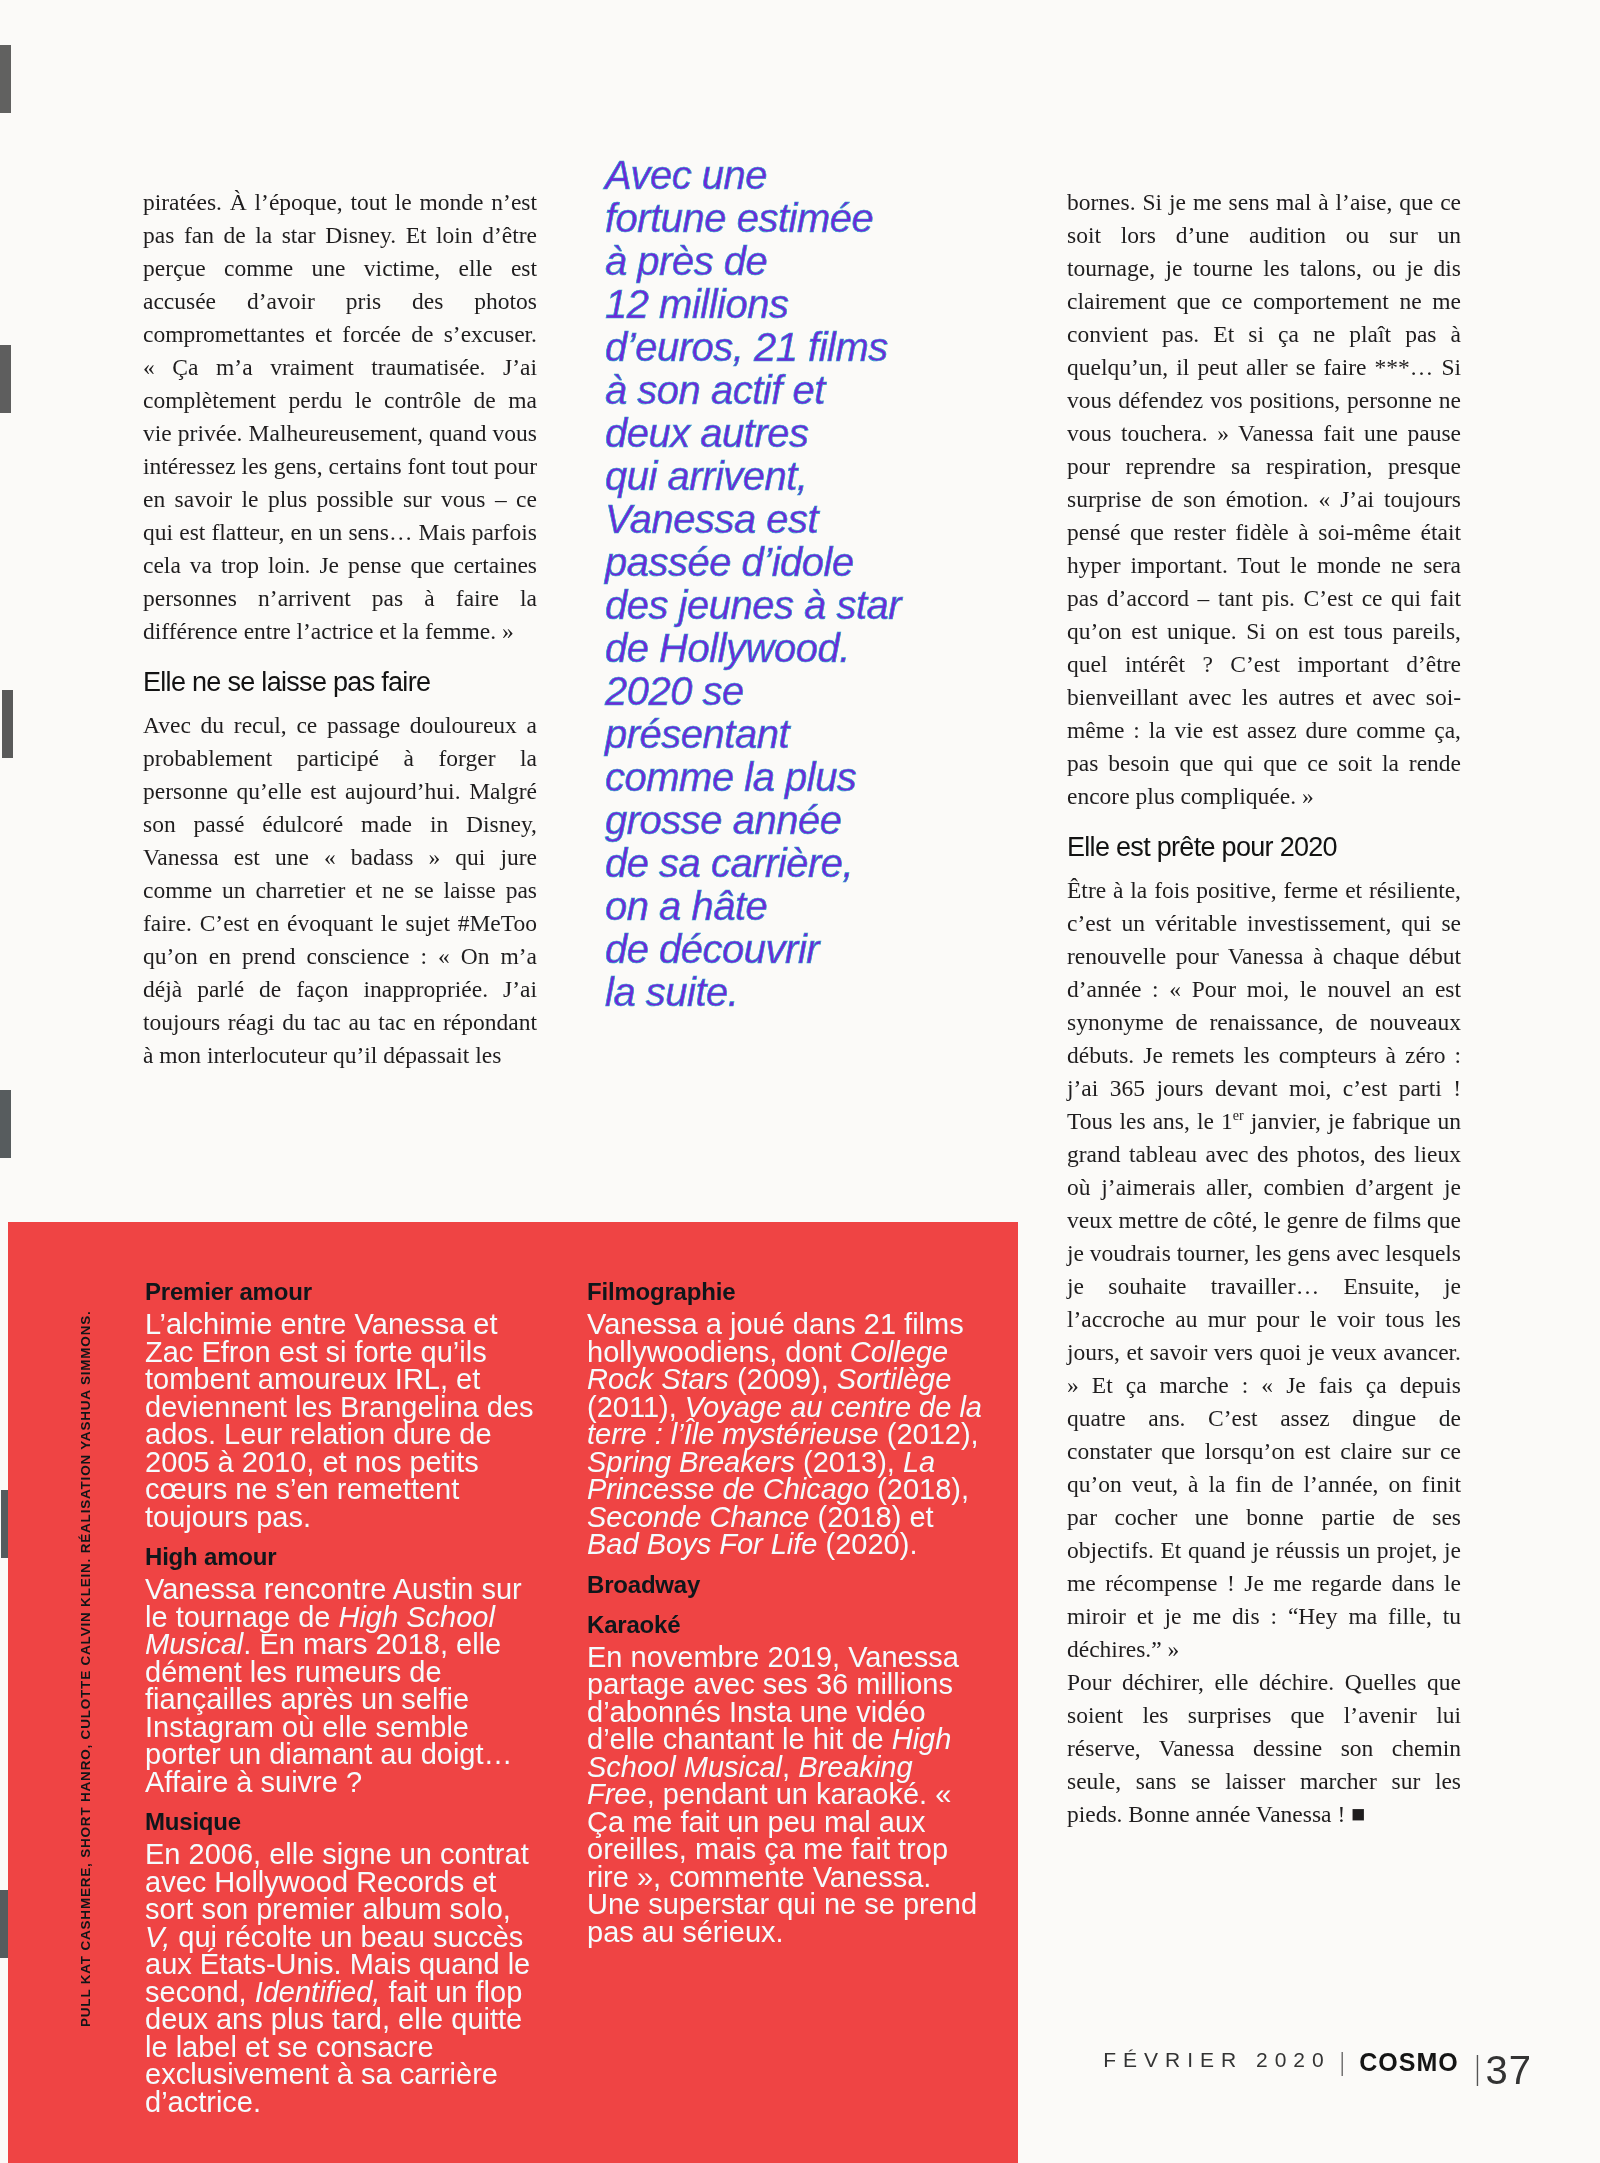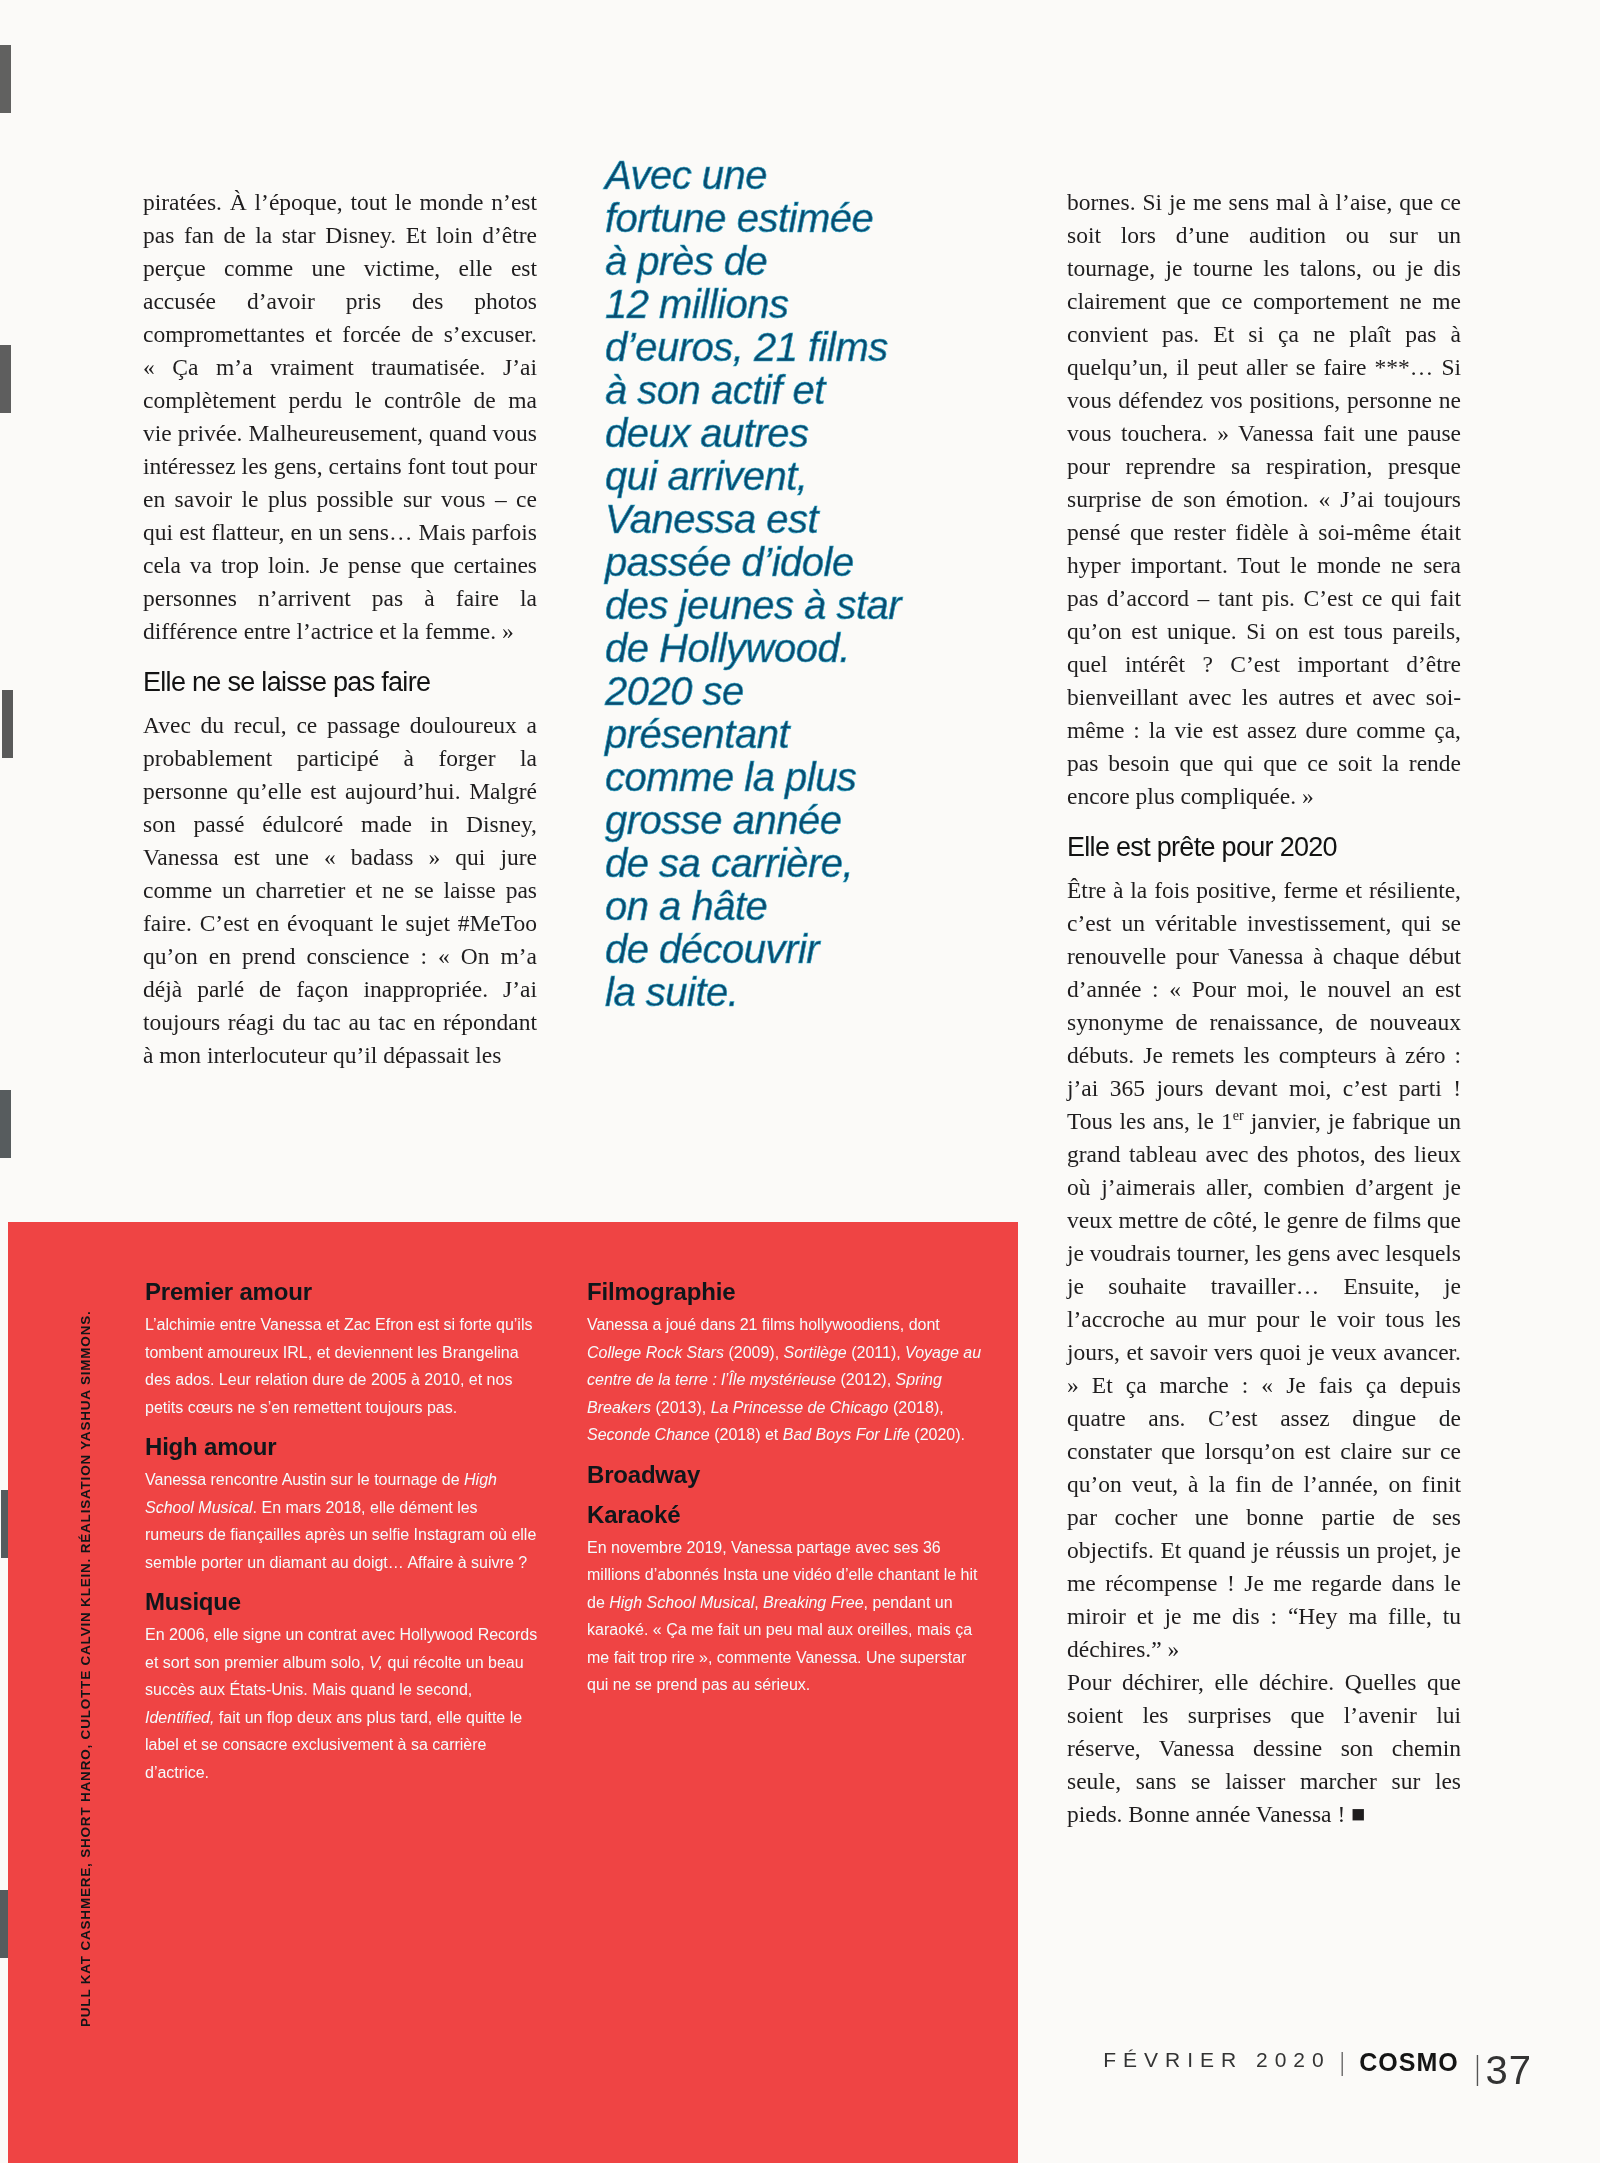--- a/index.html
+++ b/index.html
@@ -19,39 +19,39 @@
     font-weight:normal;font-size:27px;letter-spacing:-0.7px;
     color:#121212;margin:18px 0 10px 0;white-space:nowrap;text-align:left;
   }
   sup{font-size:0.6em;vertical-align:super;line-height:0;}
   em{font-style:italic;}
   
   #pull-quote{
     position:absolute;left:605px;top:154px;width:430px;
     font-family:"Liberation Sans","DejaVu Sans",sans-serif;
     font-style:italic;font-size:40px;line-height:43px;
-    color:#0c4a6e;-webkit-text-stroke:0.7px #2ba7c8;
+    color:#6d28d9;-webkit-text-stroke:0.7px #2ba7c8;
     white-space:pre-line;letter-spacing:-0.5px;text-align:left;
   }
   
   #facts-box{
     position:absolute;left:8px;top:1222px;width:1010px;height:941px;
     background:#ef4444;
     font-family:"Liberation Sans","DejaVu Sans",sans-serif;
   }
   .box-col{position:absolute;top:56px;width:394px;}
   #box-col-a{left:137px;}
   #box-col-b{left:579px;width:400px;}
   .fact-section{margin-bottom:12px;}
   .fact-heading{
     font-size:24px;font-weight:bold;color:#10161a;
     margin:0 0 5px 0;letter-spacing:-0.2px;
   }
   .fact-body{
-    font-size:16px;line-height:27.5px;color:#f4fcfe;margin:0;
+    font-size:29px;line-height:27.5px;color:#f4fcfe;margin:0;
     text-align:left;
   }
   
   #credits{
     position:absolute;left:78px;top:1343px;height:684px;width:22px;
     writing-mode:vertical-rl;transform:rotate(180deg);
     font-family:"Liberation Sans","DejaVu Sans",sans-serif;
     font-weight:bold;font-size:13.5px;letter-spacing:0.8px;
     color:#111417;white-space:nowrap;
   }

